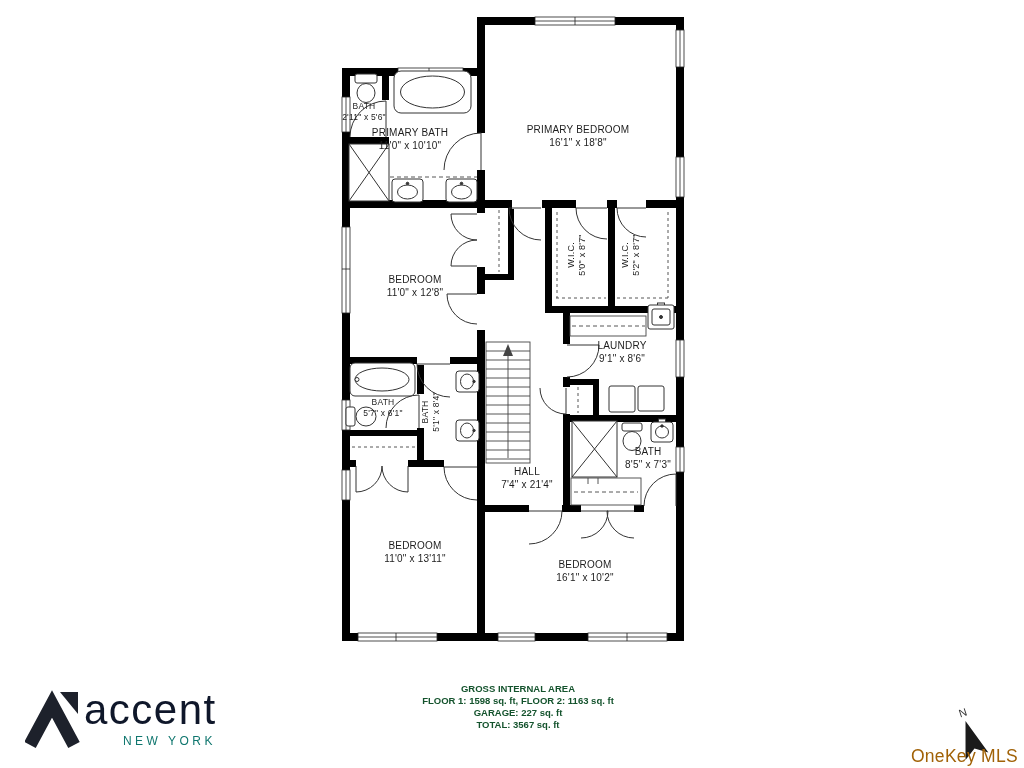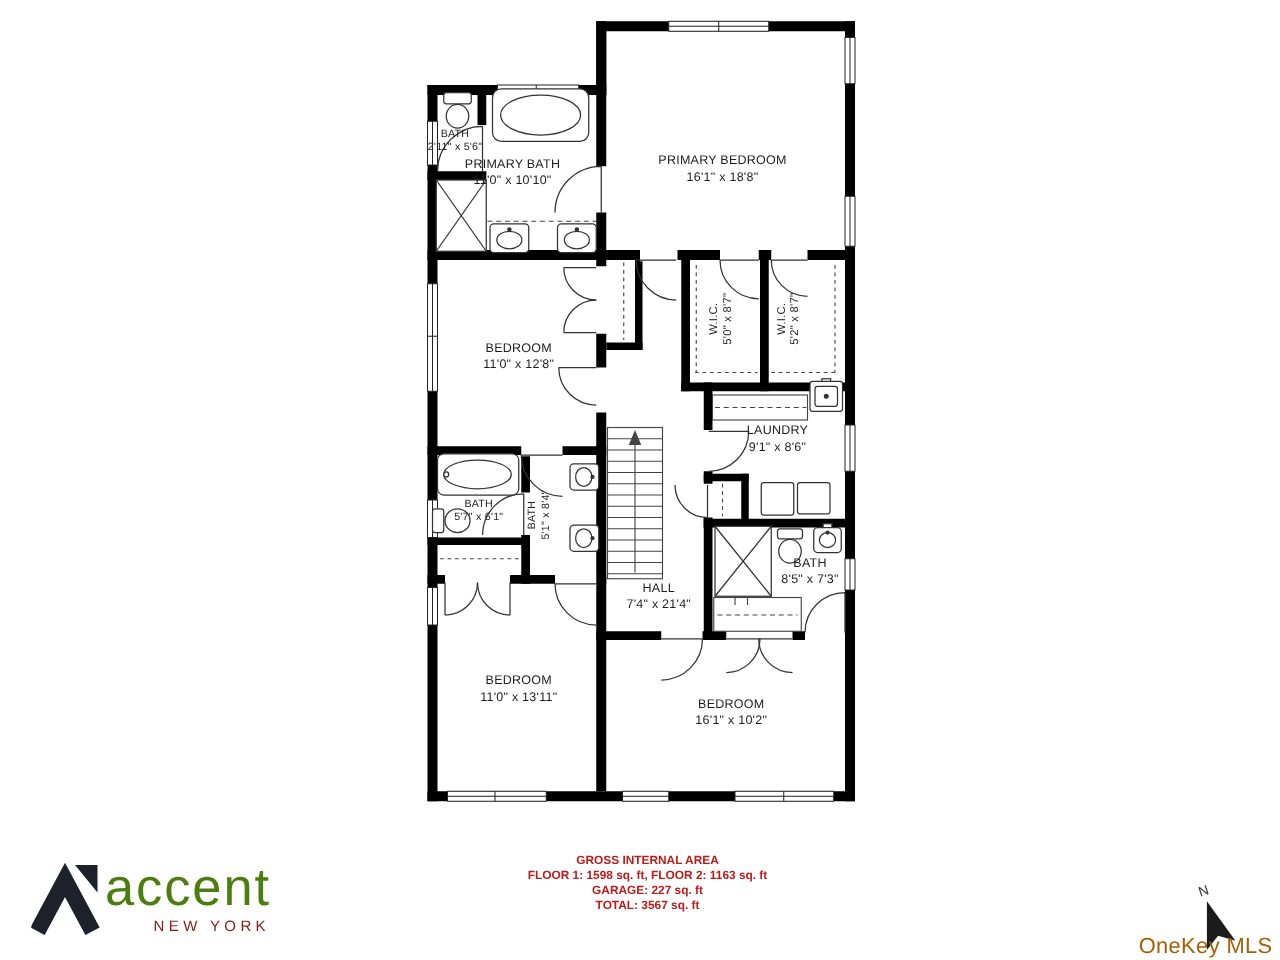--- a/index.html
+++ b/index.html
@@ -4,28 +4,28 @@
 <style>
   html,body{margin:0;padding:0;background:#fff;}
   #canvas{position:relative;width:1024px;height:768px;background:#ffffff;overflow:hidden;
           font-family:"Liberation Sans",sans-serif;}
   #plan-svg{position:absolute;left:0;top:0;}
   .label{position:absolute;transform:translate(-50%,-50%);text-align:center;white-space:nowrap;
          font:10px/1.25 "Liberation Sans",sans-serif;color:#1d1d1d;letter-spacing:.2px;}
   .label .dims{display:block;}
   .label.rot{transform:translate(-50%,-50%) rotate(-90deg);}
   .label.sm{font-size:8.5px;}
-  #footer{position:absolute;left:312px;top:683px;width:412px;text-align:center;color:#b91c1c;}
+  #footer{position:absolute;left:312px;top:683px;width:412px;text-align:center;color:#14532d;}
   #footer .fl{font:bold 9.5px/12px "Liberation Sans",sans-serif;}
   #footer .disc{font:7.8px/11px "Liberation Sans",sans-serif;}
   #brand{position:absolute;left:25px;top:686px;width:200px;height:70px;}
   #brand-name{position:absolute;left:59px;top:2px;font:400 42px/44px "Liberation Sans",sans-serif;
-              color:#4d7c0f;letter-spacing:1.5px;}
+              color:#0f172a;letter-spacing:1.5px;}
   #brand-sub{position:absolute;left:59px;top:48px;width:132px;text-align:right;
-             font:12px "Liberation Sans",sans-serif;color:#7f1d1d;letter-spacing:3.5px;}
+             font:12px "Liberation Sans",sans-serif;color:#0f766e;letter-spacing:3.5px;}
   #watermark{position:absolute;left:900px;top:746px;width:118px;text-align:right;
              font:17.5px "Liberation Sans",sans-serif;color:#a16207;letter-spacing:.3px;}
   #compass{position:absolute;left:938px;top:700px;}
 </style>
 </head>
 <body>
 
 <div id="canvas">
 
 <svg id="plan-svg" width="1024" height="768" viewBox="0 0 1024 768">

